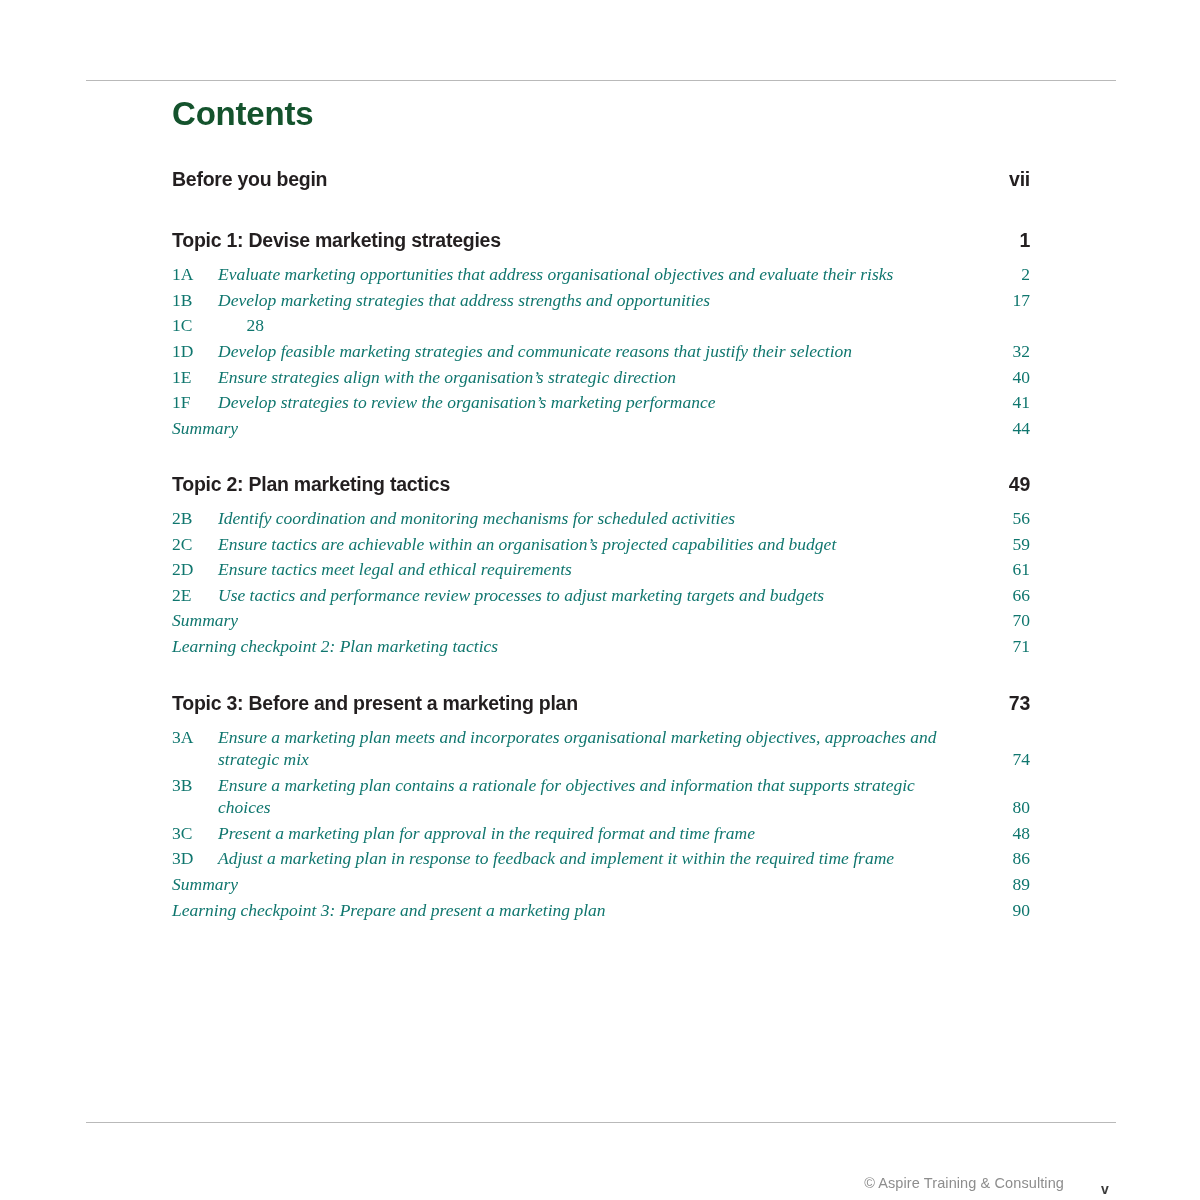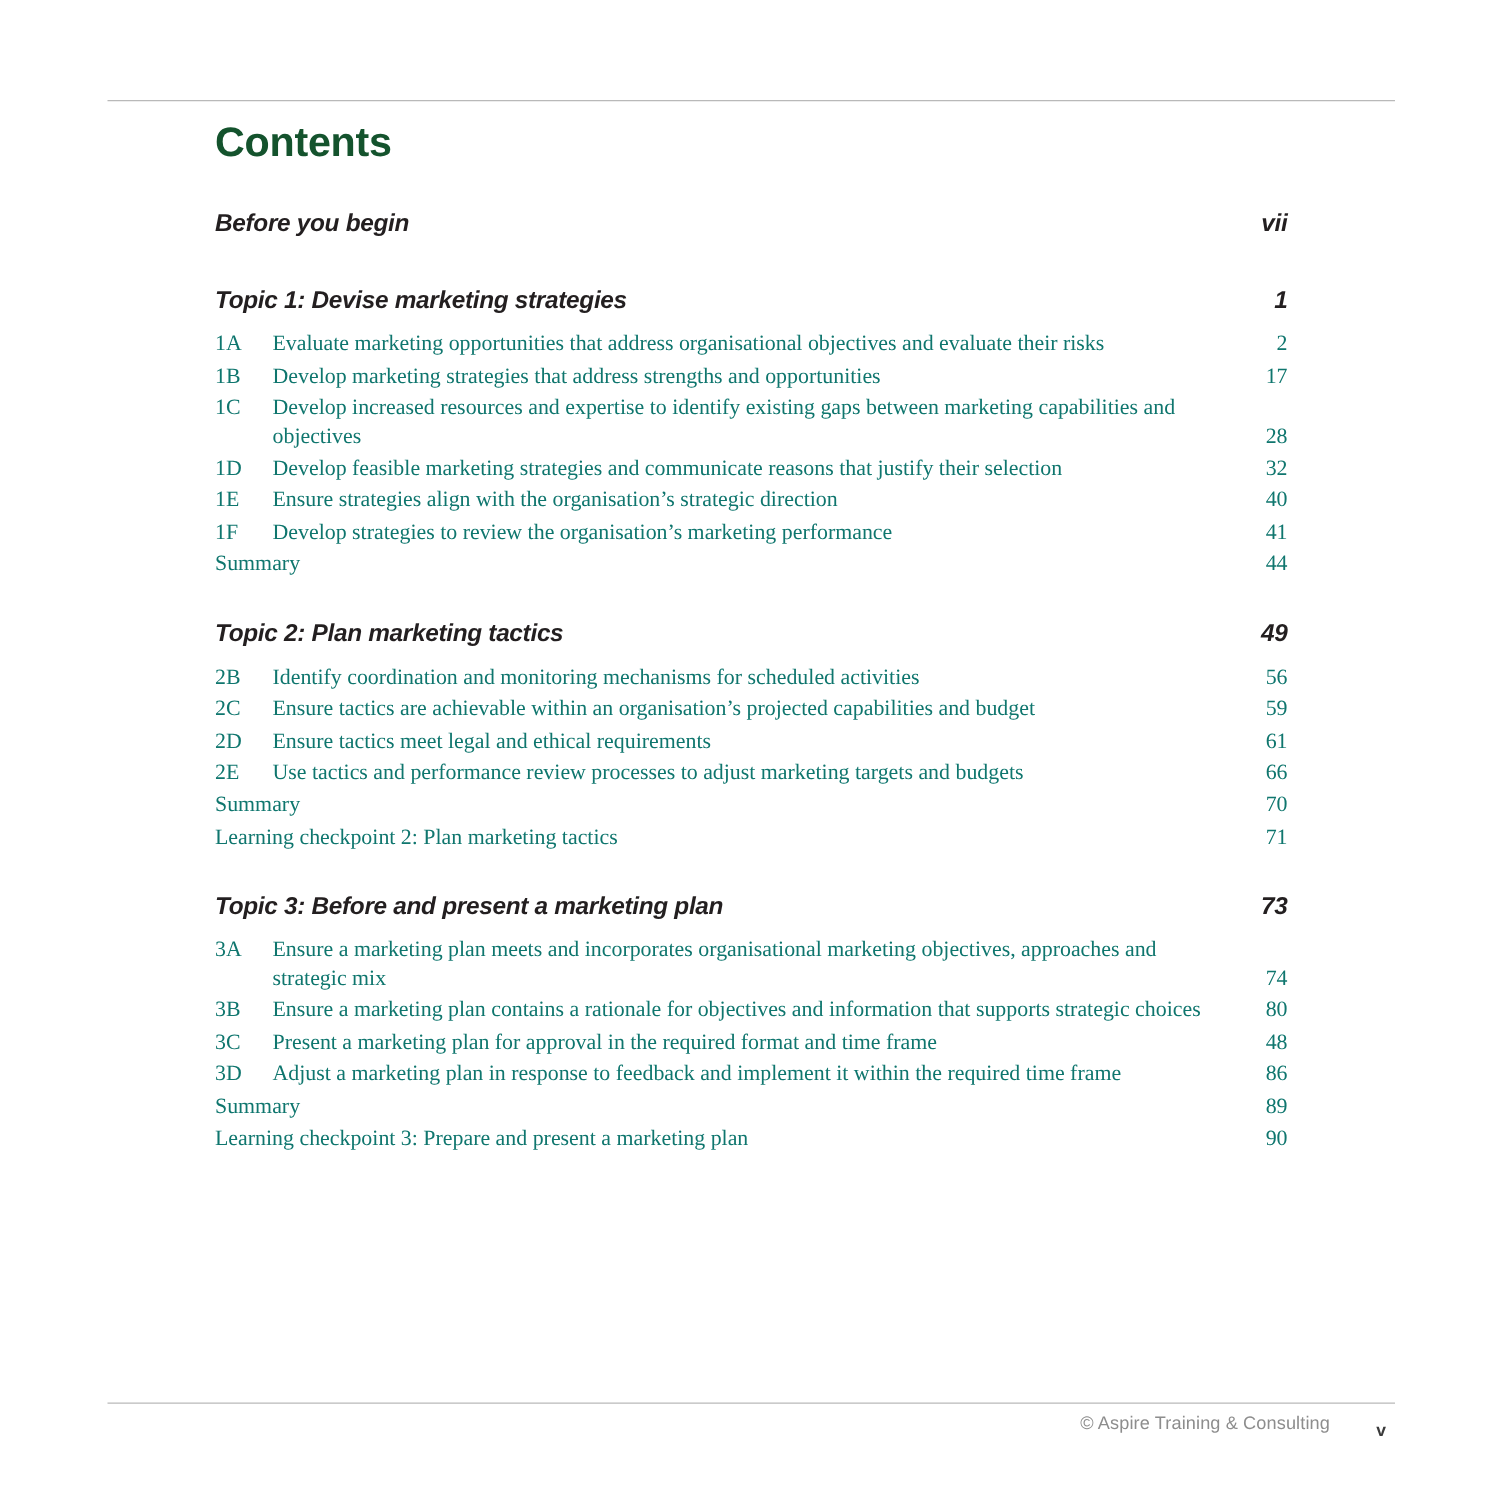--- a/index.html
+++ b/index.html
@@ -62,21 +62,20 @@
 
   
   .major-row {
     display: flex;
     align-items: flex-start;
     font-family: "Liberation Sans", sans-serif;
     font-weight: bold;
     font-size: 19.5px;
     color: #231f20;
     letter-spacing: -0.25px;
-    font-style: italic;
   }
   .major-row .m-label { flex: 1 1 auto; }
   .major-row .m-page {
     flex: 0 0 auto;
     text-align: right;
     min-width: 40px;
   }
 
   .before-begin { margin-bottom: 38px; }
 
@@ -92,38 +91,39 @@
     line-height: 1.29;
     margin-bottom: 3px;
   }
   .entry .e-code {
     flex: 0 0 46px;
     text-align: left;
   }
   .entry .e-text {
     flex: 1 1 auto;
     padding-right: 14px;
+    font-style: italic;
   }
   .entry .e-page {
     flex: 0 0 46px;
     text-align: right;
     align-self: flex-end;
   }
 
   
   .entry.nocode .e-text {
     margin-left: 0;
   }
   .entry.nocode .e-text { padding-left: 0; }
 
   
   .footer {
     position: absolute;
     left: 86px;
-    top: 1130px;
+    top: 1175px;
     width: 1030px;
     display: flex;
     align-items: baseline;
     justify-content: flex-end;
   }
   .footer-copy {
     font-family: "Liberation Sans", sans-serif;
     font-size: 14.5px;
     color: #8d8d8d;
     letter-spacing: 0.1px;
@@ -167,21 +167,20 @@
             <span class="e-text">Evaluate marketing opportunities that address organisational objectives and evaluate their risks</span>
             <span class="e-page">2</span>
           </div>
           <div class="entry">
             <span class="e-code">1B</span>
             <span class="e-text">Develop marketing strategies that address strengths and opportunities</span>
             <span class="e-page">17</span>
           </div>
           <div class="entry">
             <span class="e-code">1C</span>
-            <span class="e-text">Develop increased resources and expertise to identify existing gaps between marketing capabilities and objectives</span>
             <span class="e-page">28</span>
           </div>
           <div class="entry">
             <span class="e-code">1D</span>
             <span class="e-text">Develop feasible marketing strategies and communicate reasons that justify their selection</span>
             <span class="e-page">32</span>
           </div>
           <div class="entry">
             <span class="e-code">1E</span>
             <span class="e-text">Ensure strategies align with the organisation’s strategic direction</span>

